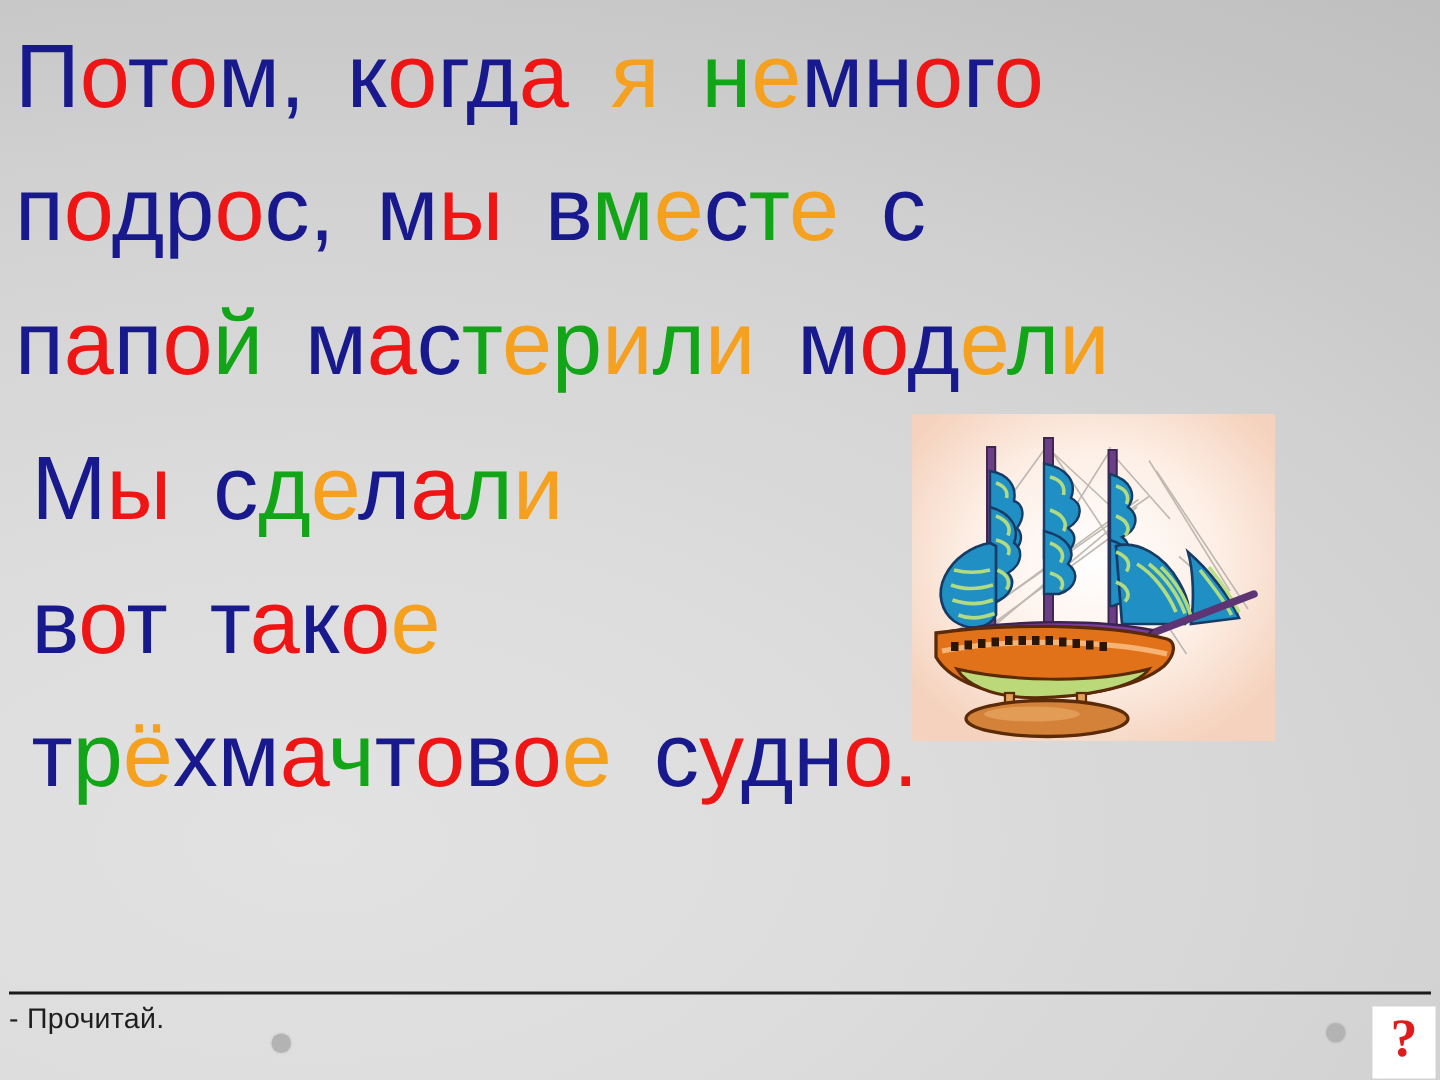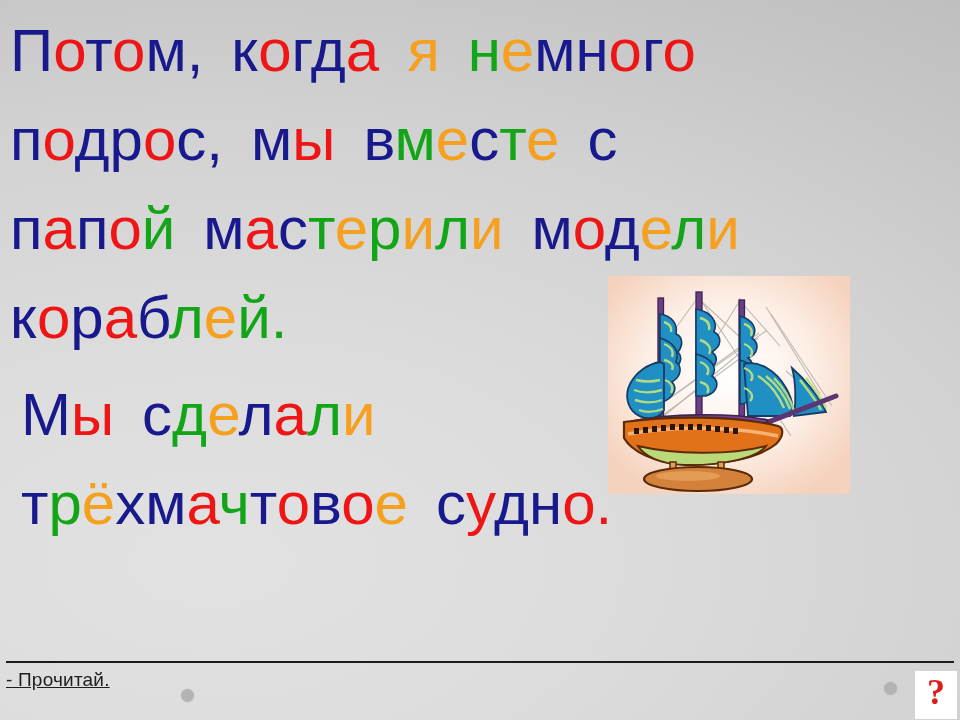--- a/index.html
+++ b/index.html
@@ -78,21 +78,20 @@
     height: 2px;
     background: #1b1b1b;
   }
   #footer-note {
     position: absolute;
     left: 6px;
     top: 669px;
     font-size: 19px;
     color: #1e1e1e;
     letter-spacing: 0.2px;
-    text-decoration: underline;
   }
   .bullet-dot {
     position: absolute;
     width: 13px;
     height: 13px;
     border-radius: 50%;
     background: #b3b3b3;
     box-shadow: 0 0 2px rgba(0,0,0,.12);
   }
   #dot-left  { left: 181px; top: 689px; }
@@ -114,24 +113,24 @@
 </head>
 <body>
 
 <div id="slide">
 
   <div id="text-block">
     <p class="para" id="para-1">
         <span class="line"><span class="word"><span class="c-blue">П</span><span class="c-red">о</span><span class="c-blue">т</span><span class="c-red">о</span><span class="c-blue">м</span><span class="c-blue">,</span></span><span class="gap-m"></span><span class="word"><span class="c-blue">к</span><span class="c-red">о</span><span class="c-blue">г</span><span class="c-blue">д</span><span class="c-red">а</span></span><span class="gap-m"></span><span class="word"><span class="c-orange">я</span></span><span class="gap-m"></span><span class="word"><span class="c-green">н</span><span class="c-orange">е</span><span class="c-blue">м</span><span class="c-blue">н</span><span class="c-red">о</span><span class="c-blue">г</span><span class="c-red">о</span></span></span>
         <span class="line"><span class="word"><span class="c-blue">п</span><span class="c-red">о</span><span class="c-blue">д</span><span class="c-blue">р</span><span class="c-red">о</span><span class="c-blue">с</span><span class="c-blue">,</span></span><span class="gap-m"></span><span class="word"><span class="c-blue">м</span><span class="c-red">ы</span></span><span class="gap-m"></span><span class="word"><span class="c-blue">в</span><span class="c-green">м</span><span class="c-orange">е</span><span class="c-blue">с</span><span class="c-green">т</span><span class="c-orange">е</span></span><span class="gap-m"></span><span class="word"><span class="c-blue">с</span></span></span>
         <span class="line"><span class="word"><span class="c-blue">п</span><span class="c-red">а</span><span class="c-blue">п</span><span class="c-red">о</span><span class="c-green">й</span></span><span class="gap-m"></span><span class="word"><span class="c-blue">м</span><span class="c-red">а</span><span class="c-blue">с</span><span class="c-green">т</span><span class="c-orange">е</span><span class="c-green">р</span><span class="c-orange">и</span><span class="c-green">л</span><span class="c-orange">и</span></span><span class="gap-m"></span><span class="word"><span class="c-blue">м</span><span class="c-red">о</span><span class="c-blue">д</span><span class="c-orange">е</span><span class="c-green">л</span><span class="c-orange">и</span></span></span>
-        <span class="line"><span class="word"><span class="c-blue">к</span><span class="c-red">о</span><span class="c-blue">р</span><span class="c-red">а</span><span class="c-blue">б</span><span class="c-green">л</span><span class="c-orange">е</span><span class="c-green">й</span><span class="c-green">.</span></span></span>
       </p>
     <p class="para" id="para-2">
         <span class="line"><span class="word"><span class="c-blue">М</span><span class="c-red">ы</span></span><span class="gap-m"></span><span class="word"><span class="c-blue">с</span><span class="c-green">д</span><span class="c-orange">е</span><span class="c-blue">л</span><span class="c-red">а</span><span class="c-green">л</span><span class="c-orange">и</span></span></span>
+        <span class="line"><span class="word"><span class="c-blue">в</span><span class="c-red">о</span><span class="c-blue">т</span></span><span class="gap-m"></span><span class="word"><span class="c-blue">т</span><span class="c-red">а</span><span class="c-blue">к</span><span class="c-red">о</span><span class="c-orange">е</span></span></span>
         <span class="line"><span class="word"><span class="c-blue">т</span><span class="c-green">р</span><span class="c-orange">ё</span><span class="c-blue">х</span><span class="c-blue">м</span><span class="c-red">а</span><span class="c-green">ч</span><span class="c-blue">т</span><span class="c-red">о</span><span class="c-blue">в</span><span class="c-red">о</span><span class="c-orange">е</span></span><span class="gap-m"></span><span class="word"><span class="c-blue">с</span><span class="c-red">у</span><span class="c-blue">д</span><span class="c-blue">н</span><span class="c-red">о</span><span class="c-red">.</span></span></span>
       </p>
   </div>
 
   <div id="ship-figure">
     <svg viewBox="0 0 242 218" xmlns="http://www.w3.org/2000/svg">
       <defs>
         <radialGradient id="halo" cx="50%" cy="45%" r="62%">
           <stop offset="0%" stop-color="#ffffff"></stop>
           <stop offset="55%" stop-color="#fdefe6"></stop>

